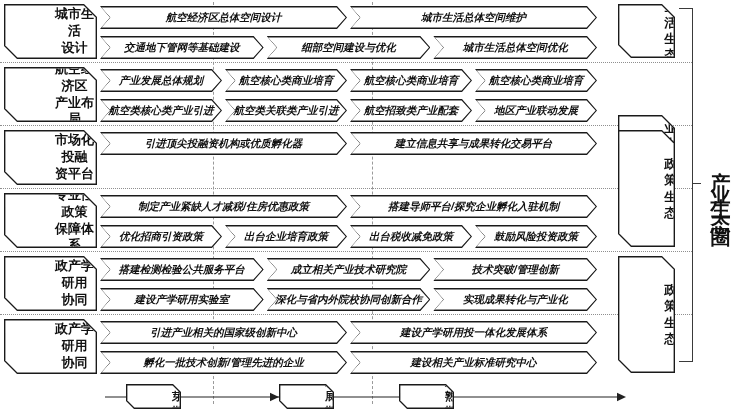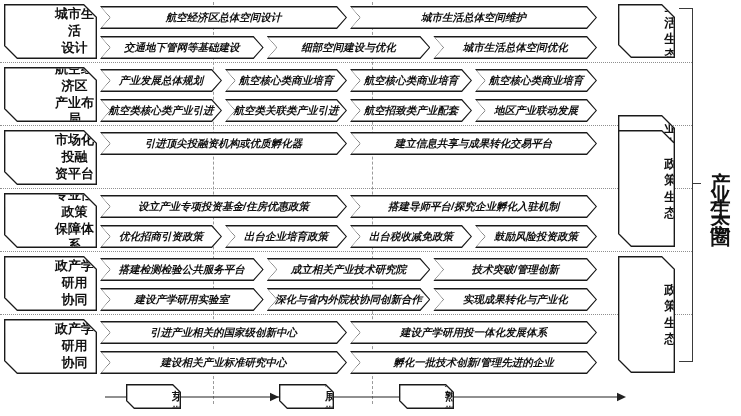--- a/index.html
+++ b/index.html
@@ -188,21 +188,21 @@
         </div>
       </div>
     </div>
     <div class="chamfer-outer side-label" style="top: 193px;">
       <div class="chamfer-inner">专业性政策
 保障体系</div>
     </div>
     <div class="row-flow" style="top: 191px;">
       <div class="arrow-line">
         <div class="arrow-outer">
-          <div class="arrow-inner">设立产业专项投资基金/住房优惠政策</div>
+          <div class="arrow-inner">制定产业紧缺人才减税/住房优惠政策</div>
         </div>
         <div class="arrow-outer">
           <div class="arrow-inner">搭建导师平台/探究企业孵化入驻机制</div>
         </div>
       </div>
       <div class="arrow-line">
         <div class="arrow-outer">
           <div class="arrow-inner">优化招商引资政策</div>
         </div>
         <div class="arrow-outer">
@@ -252,20 +252,20 @@
       <div class="arrow-line">
         <div class="arrow-outer">
           <div class="arrow-inner">引进产业相关的国家级创新中心</div>
         </div>
         <div class="arrow-outer">
           <div class="arrow-inner">建设产学研用投一体化发展体系</div>
         </div>
       </div>
       <div class="arrow-line">
         <div class="arrow-outer">
+          <div class="arrow-inner">孵化一批技术创新/管理先进的企业</div>
+        </div>
+        <div class="arrow-outer">
           <div class="arrow-inner">建设相关产业标准研究中心</div>
         </div>
-        <div class="arrow-outer">
-          <div class="arrow-inner">孵化一批技术创新/管理先进的企业</div>
-        </div>
       </div>
     </div>
   </div>
 
 </body></html>

